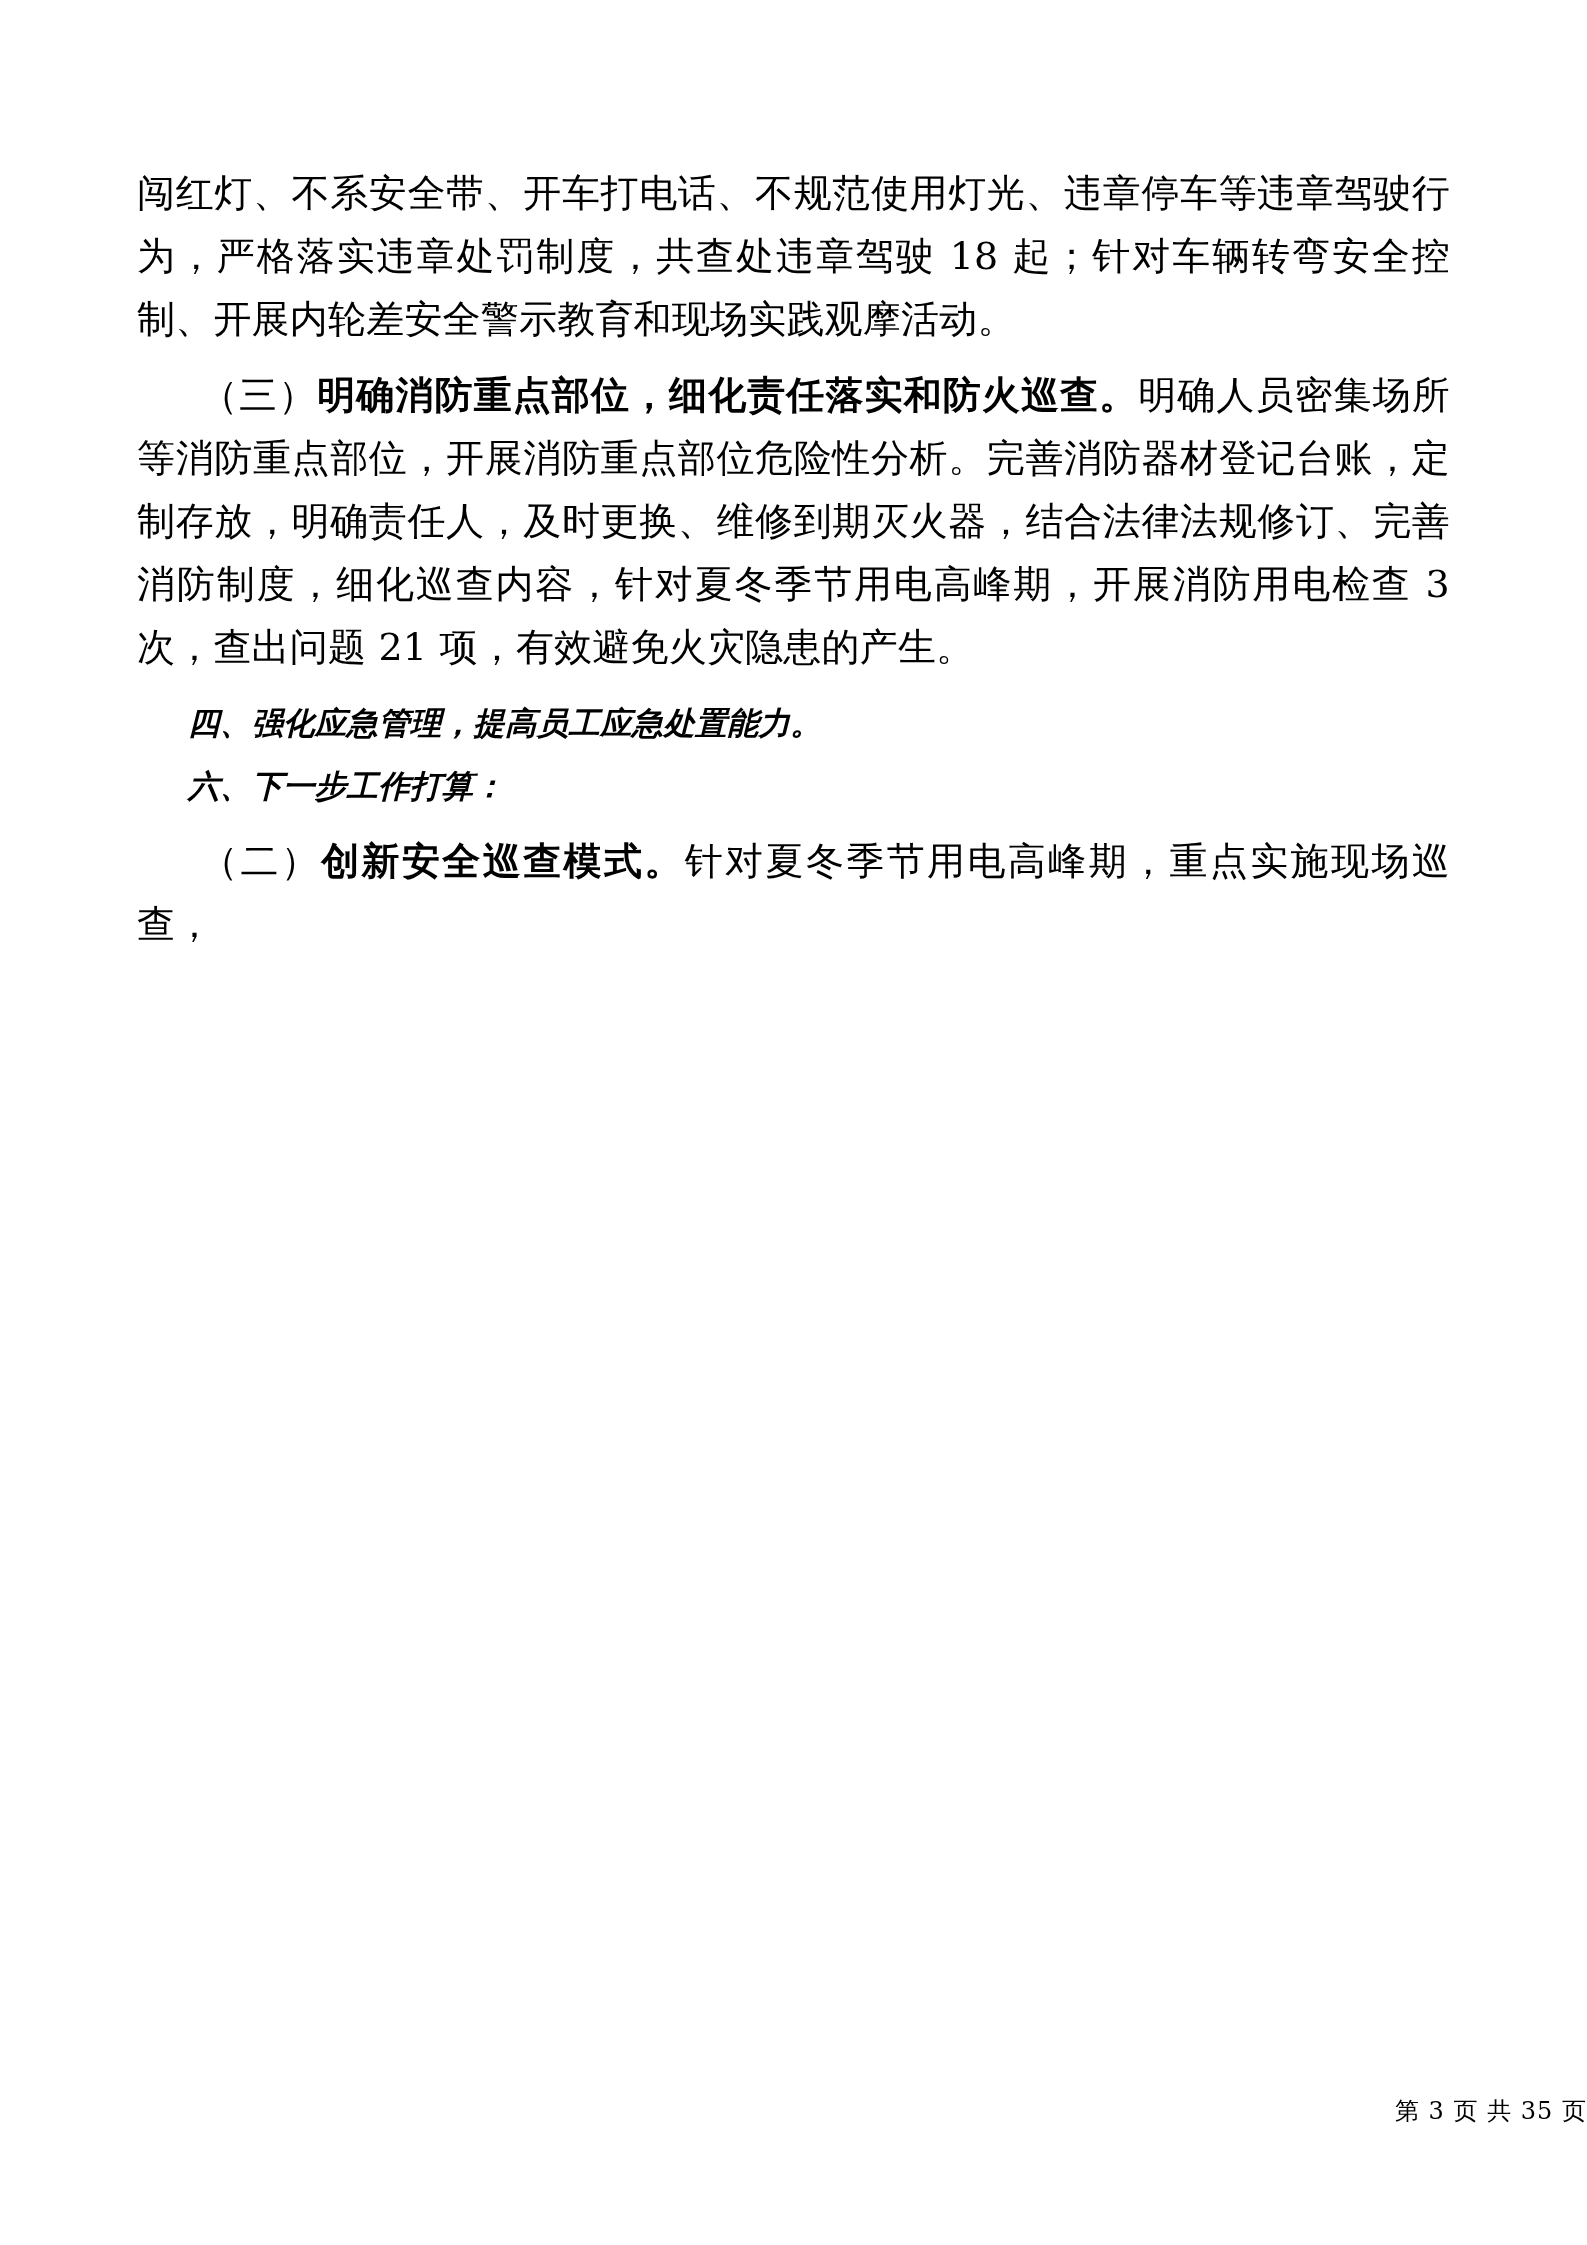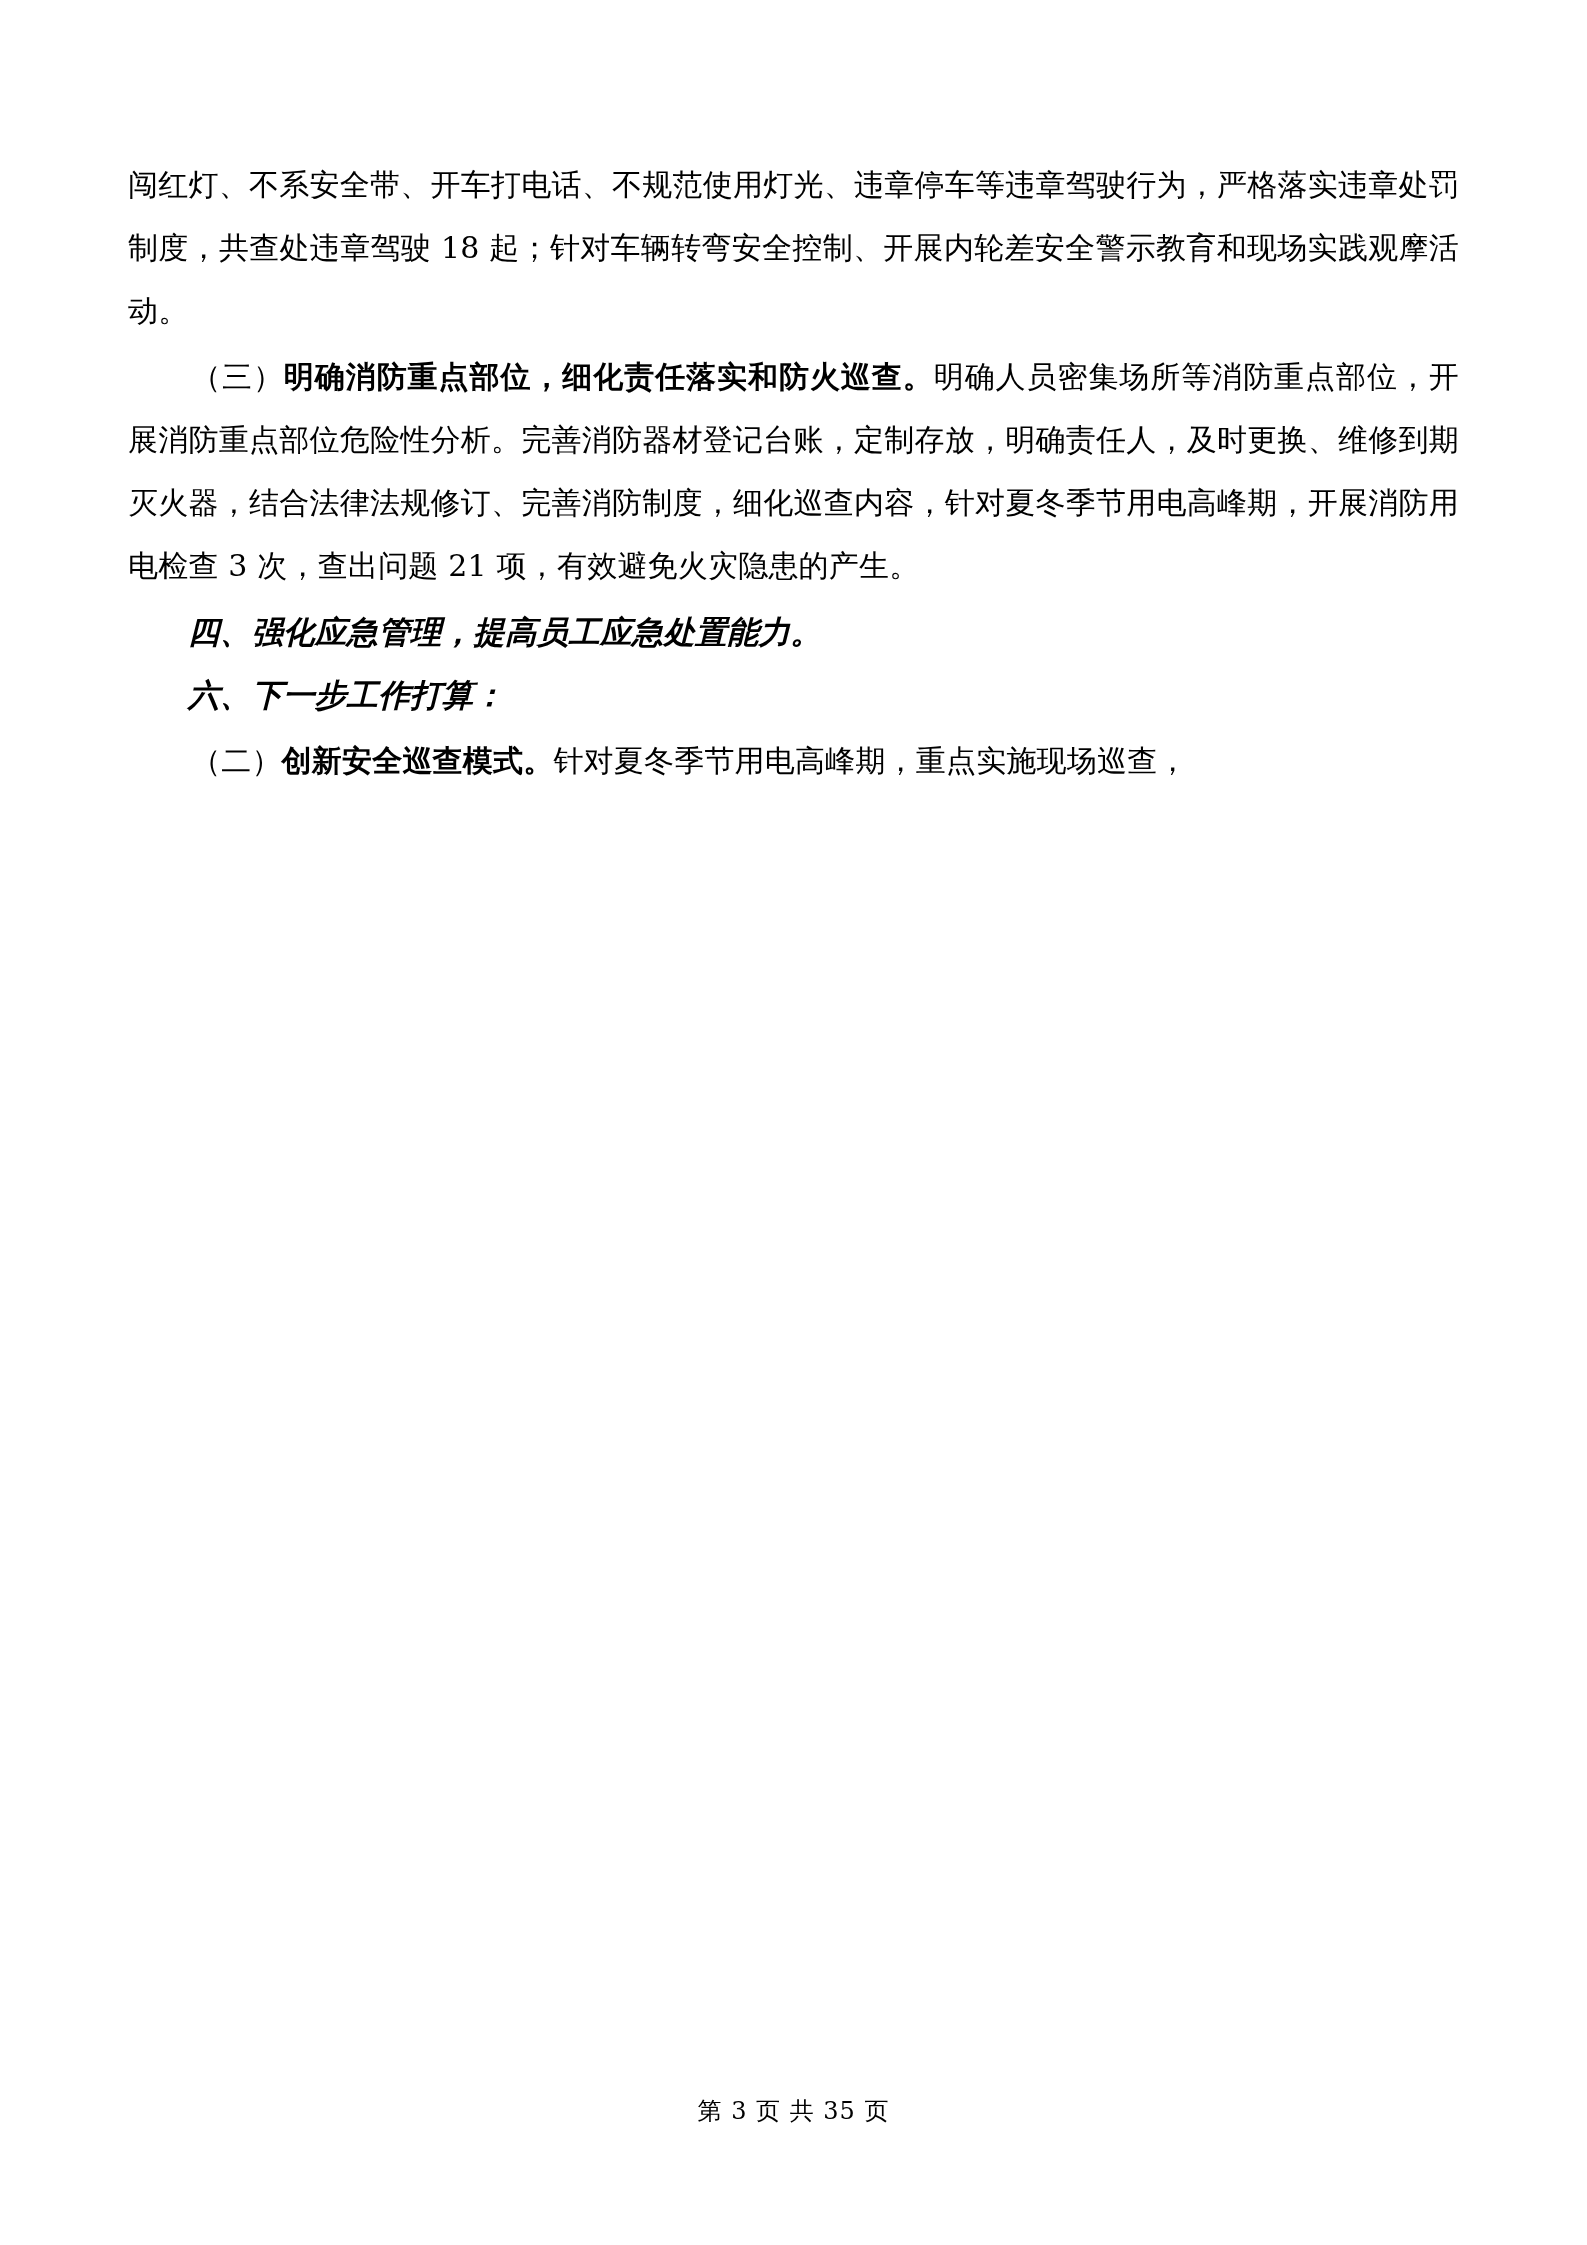--- a/index.html
+++ b/index.html
@@ -18,22 +18,22 @@
     color: #000000;
     overflow: hidden;
   }
   .content {
     position: absolute;
     left: 125px;
     top: 150px;
     width: 1337px;
   }
   p {
-    margin: 3px;
-    font-size: 30px;
+    margin: 12px;
+    font-size: 38px;
     line-height: 63px;
     text-align: justify;
     text-justify: inter-ideograph;
     letter-spacing: 0.2px;
   }
   p.indent {
     text-indent: 63px;
   }
   .bold {
     font-weight: bold;
@@ -44,21 +44,21 @@
     line-height: 63px;
     font-weight: bold;
     text-indent: 63px;
     font-style: italic;
   }
   .footer {
     position: absolute;
     left: 0;
     right: 0;
     bottom: 118px;
-    text-align: center;
+    text-align: right;
     font-size: 24px;
     font-family: "DejaVu Serif", "Liberation Serif", serif;
     color: #000000;
     letter-spacing: 1px;
   }
 </style>
 </head>
 <body>
 
 <div class="page">

